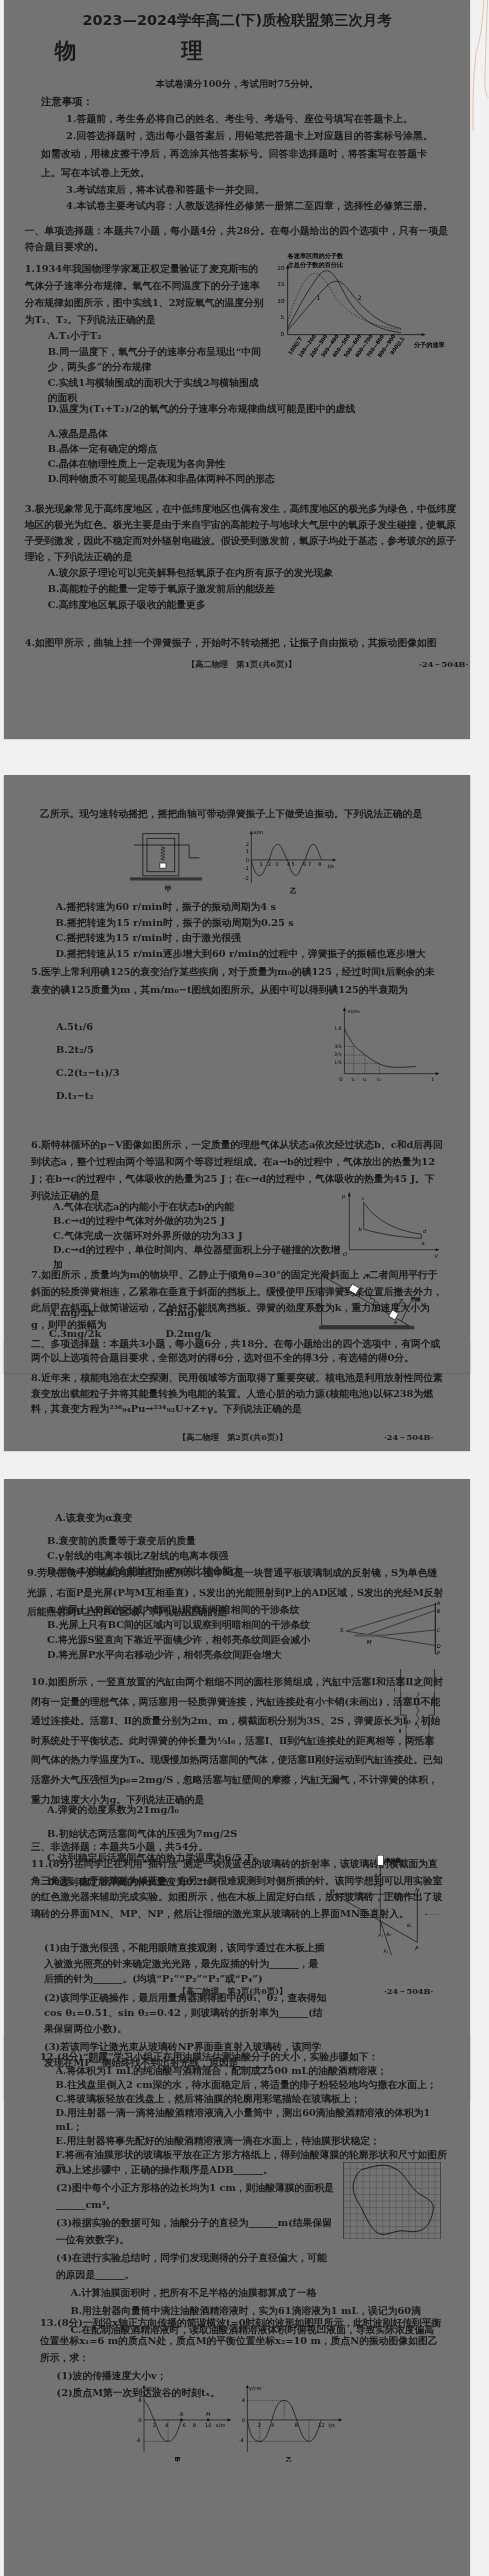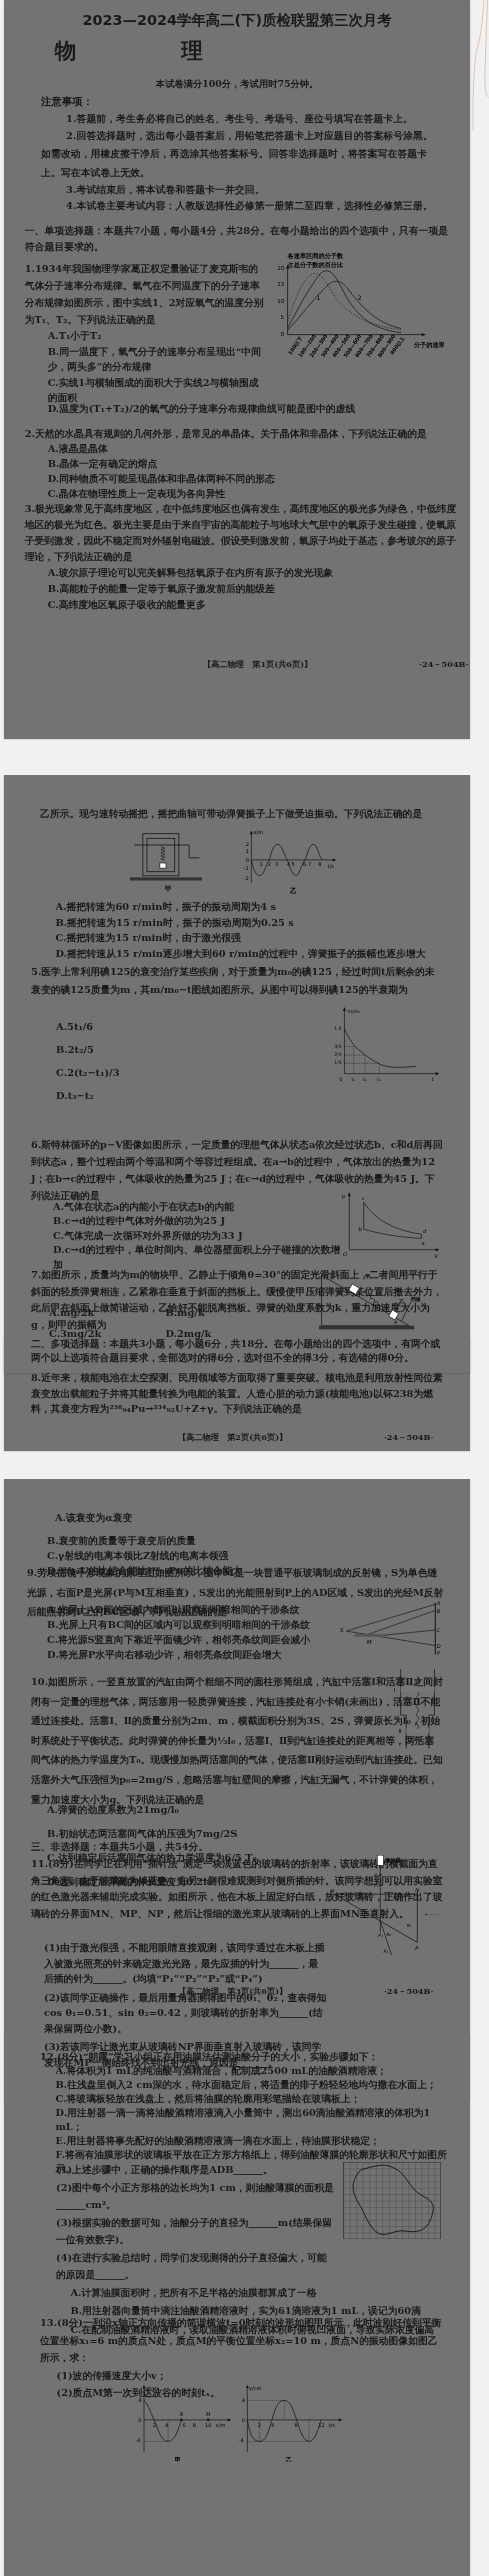--- a/index.html
+++ b/index.html
@@ -86,36 +86,36 @@
       <text transform="translate(154,205) rotate(-55)">500—600</text>
       <text transform="translate(176,205) rotate(-55)">600—700</text>
       <text transform="translate(198,205) rotate(-55)">700—800</text>
       <text transform="translate(220,205) rotate(-55)">800—900</text>
       <text transform="translate(244,200) rotate(-55)">900以上</text>
     </g>
     <text x="285" y="184" font-size="12" font-weight="bold">分子的速率</text>
   </svg>
 
   <div class="q" style="top:426px; left:20.6px; width:443px; line-height:15px;">
-    <p class="stem">2.天然的水晶具有规则的几何外形，是常见的单晶体。关于晶体和非晶体，下列说法正确的是</p>
     <p class="opt">A.液晶是晶体</p>
     <p class="opt">B.晶体一定有确定的熔点</p>
+    <p class="opt">C.晶体在物理性质上一定表现为各向异性</p>
     <p class="opt">D.同种物质不可能呈现晶体和非晶体两种不同的形态</p>
-    <p class="opt">C.晶体在物理性质上一定表现为各向异性</p>
   </div>
 
   <div class="q" style="top:501px; left:20.6px; width:438px; line-height:16px;">
     <p class="stem" style="padding-left:0;">3.极光现象常见于高纬度地区，在中低纬度地区也偶有发生，高纬度地区的极光多为绿色，中低纬度地区的极光为红色。极光主要是由于来自宇宙的高能粒子与地球大气层中的氧原子发生碰撞，使氧原子受到激发，因此不稳定而对外辐射电磁波。假设受到激发前，氧原子均处于基态，参考玻尔的原子理论，下列说法正确的是</p>
     <p class="opt">A.玻尔原子理论可以完美解释包括氧原子在内所有原子的发光现象</p>
     <p class="opt">B.高能粒子的能量一定等于氧原子激发前后的能级差</p>
     <p class="opt">C.高纬度地区氧原子吸收的能量更多</p>
   </div>
 
-
-  <div class="footer" style="top:659px; left:199px;">【高二物理　第1页(共6页)】</div>
+  <div class="q" style="top:635px; left:20.6px; width:443px;">4.如图甲所示，曲轴上挂一个弹簧振子，开始时不转动摇把，让振子自由振动，其振动图像如图</div>
+
+  <div class="footer" style="top:659px; left:183px;">【高二物理　第1页(共6页)】</div>
   <div class="footer" style="top:659px; left:415px;">·24－504B·</div>
 </div>
 
 <svg class="abs" style="top:0; left:466px;" width="23" height="149" viewBox="0 0 45 290">
   <path d="M35,0 C32,40 30,70 20,100 C14,150 13,200 14,255" fill="none" stroke="#d9a27a" stroke-width="1.2"></path>
   <path d="M42,0 C40,60 38,110 37,150 C37,170 38,185 44,190" fill="none" stroke="#d9a27a" stroke-width="1.2"></path>
 </svg>
 
 <div class="page p-full" style="top:775px; height:598px;">
   <div class="q" style="top:31px; left:36px; width:412px;">乙所示。现匀速转动摇把，摇把曲轴可带动弹簧振子上下做受迫振动。下列说法正确的是</div>

